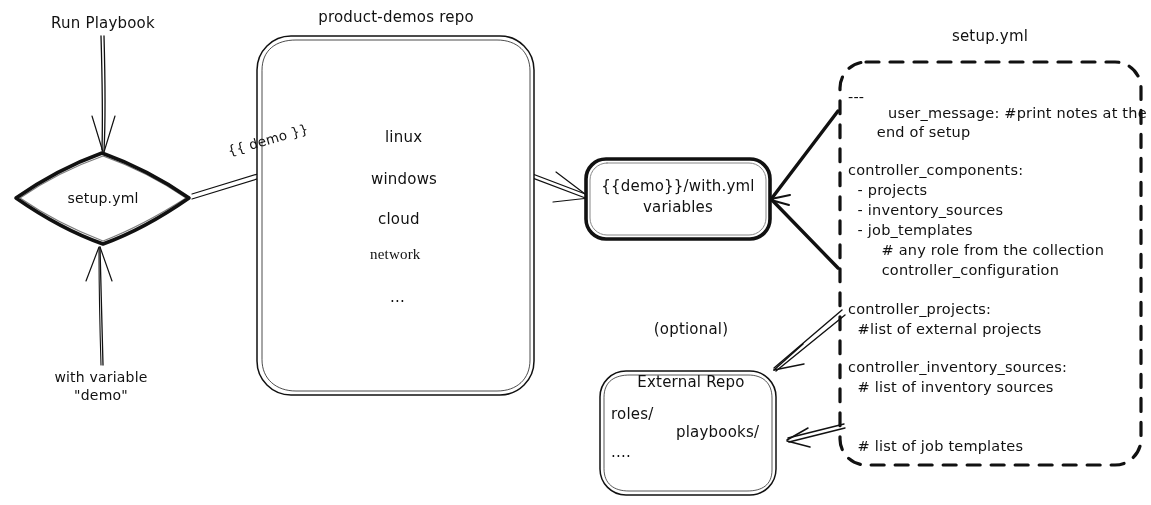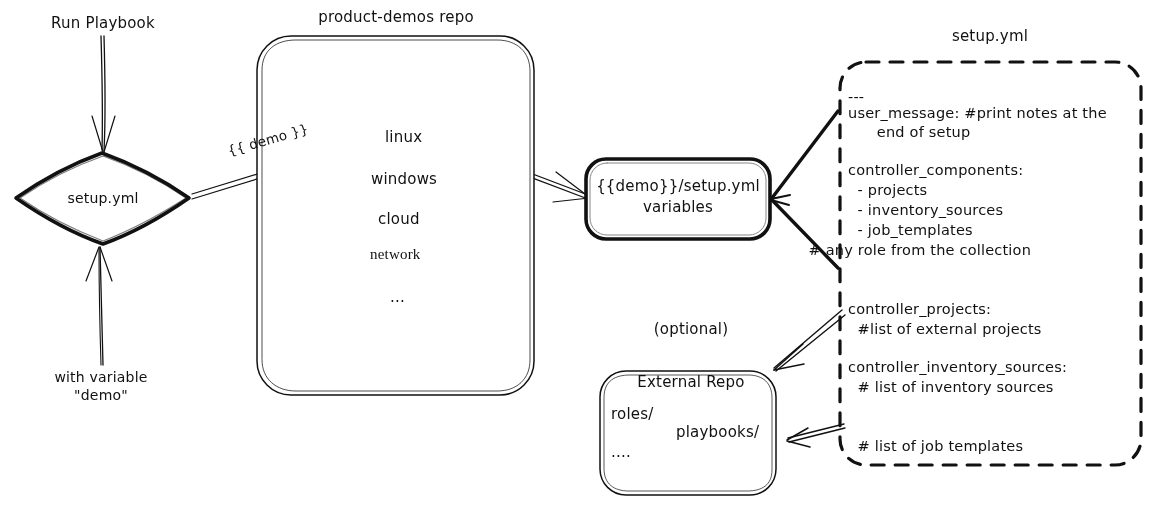--- a/index.html
+++ b/index.html
@@ -125,35 +125,36 @@
   <div class="lbl t13" style="left:228px;top:143px;transform:rotate(-16deg);transform-origin:left center;">{{ demo }}</div>
 
   <div class="lbl ctr t15" style="left:396px;top:8px;">product-demos repo</div>
 
   <div class="lbl t15" style="left:385px;top:128px;">linux</div>
   <div class="lbl t15" style="left:371px;top:170px;">windows</div>
   <div class="lbl t15" style="left:378px;top:210px;">cloud</div>
   <div class="lbl t15" style="left:370px;top:245px;font-family:Liberation Serif, serif;">network</div>
   <div class="lbl t15" style="left:390px;top:288px;">...</div>
 
-  <div class="lbl ctr t15" style="left:678px;top:177px;">{{demo}}/setup.yml</div>
+  <div class="lbl ctr t15" style="left:678px;top:177px;">{{demo}}/with.yml</div>
   <div class="lbl ctr t15" style="left:678px;top:198px;">variables</div>
 
   <div class="lbl ctr t15" style="left:990px;top:27px;">setup.yml</div>
 
   <div class="lbl yml" style="left:848px;top:88px;">---</div>
 
-  <div class="lbl yml" style="left:848px;top:104px;">user_message: #print notes at the</div>
+  <div class="lbl yml" style="left:888px;top:104px;">user_message: #print notes at the</div>
   <div class="lbl yml" style="left:848px;top:123px;">      end of setup</div>
 
   <div class="lbl yml" style="left:848px;top:161px;">controller_components:</div>
   <div class="lbl yml" style="left:848px;top:181px;">  - projects</div>
   <div class="lbl yml" style="left:848px;top:201px;">  - inventory_sources</div>
   <div class="lbl yml" style="left:848px;top:221px;">  - job_templates</div>
-  <div class="lbl yml" style="left:799px;top:241px;text-align:right;">  # any role from the collection</div>
+  <div class="lbl yml" style="left:872px;top:241px;text-align:right;">  # any role from the collection</div>
+  <div class="lbl yml" style="left:848px;top:261px;">       controller_configuration</div>
 
   <div class="lbl yml" style="left:848px;top:300px;">controller_projects:</div>
   <div class="lbl yml" style="left:848px;top:320px;">  #list of external projects</div>
 
   <div class="lbl yml" style="left:848px;top:358px;">controller_inventory_sources:</div>
   <div class="lbl yml" style="left:848px;top:378px;">  # list of inventory sources</div>
 
   <div class="lbl yml" style="left:848px;top:437px;">  # list of job templates</div>
 
   <div class="lbl ctr t15" style="left:691px;top:320px;">(optional)</div>

